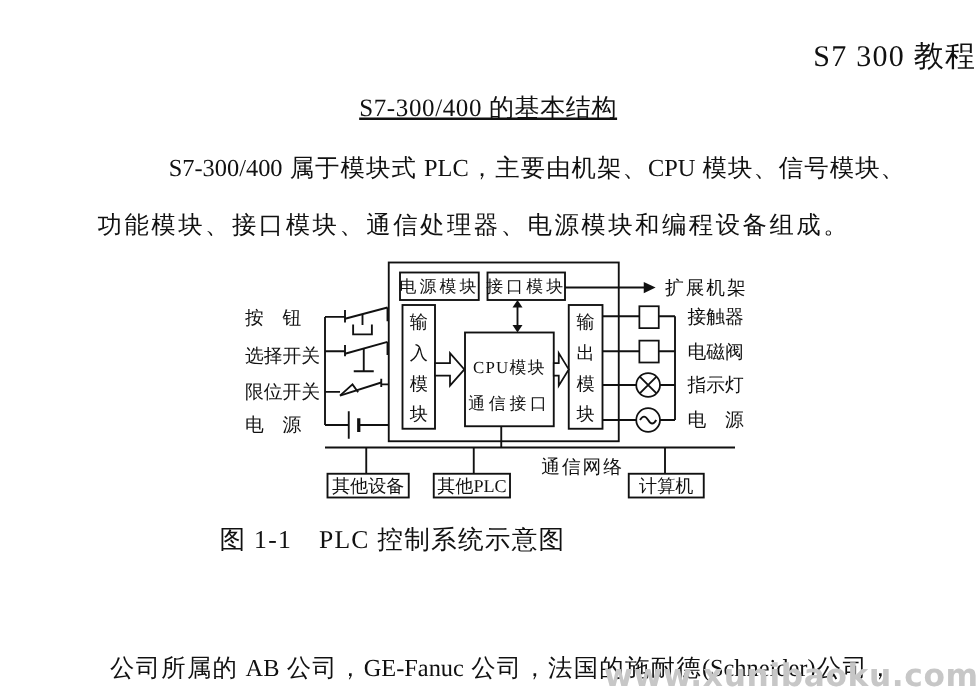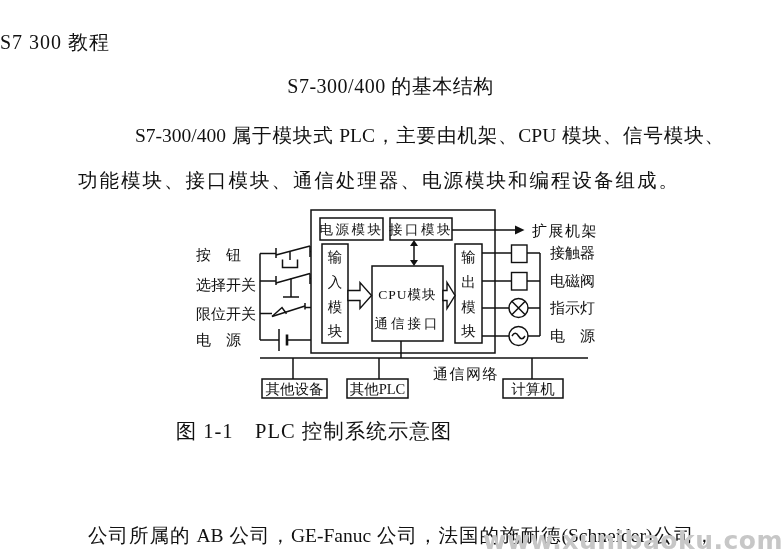--- a/index.html
+++ b/index.html
@@ -4,26 +4,26 @@
 <style>
   html,body{margin:0;padding:0;background:#ffffff;}
   #page{
     position:relative;width:781px;height:553px;background:#ffffff;
     overflow:hidden;
     font-family:"Liberation Serif","DejaVu Serif",serif;
     color:#111111;
   }
   .abs{position:absolute;}
   .doc-title{
-    top:29px;left:0;width:781px;text-align:left;
-    font-size:20px;letter-spacing:1px;white-space:nowrap;
+    top:29px;left:0;width:781px;text-align:right;
+    font-size:24px;letter-spacing:1px;white-space:nowrap;
   }
   .doc-subtitle{
     top:73px;left:0;width:781px;text-align:center;
-    font-size:20px;letter-spacing:0.5px;white-space:nowrap;
+    font-size:20px;letter-spacing:0.5px;white-space:nowrap;text-decoration:underline;
   }
   .body-line{
     font-size:19.5px;line-height:24px;white-space:nowrap;
   }
   .just{
     white-space:normal;
     text-align:justify;
     -moz-text-align-last:justify;
     text-align-last:justify;
   }

